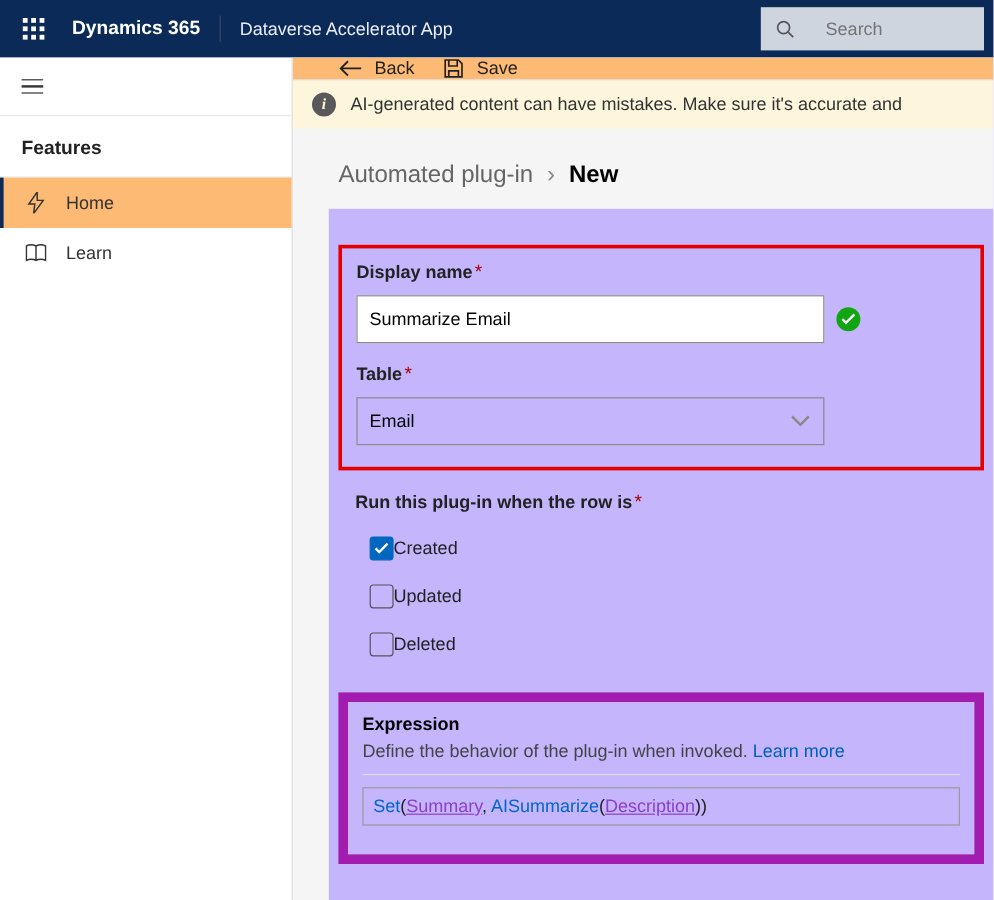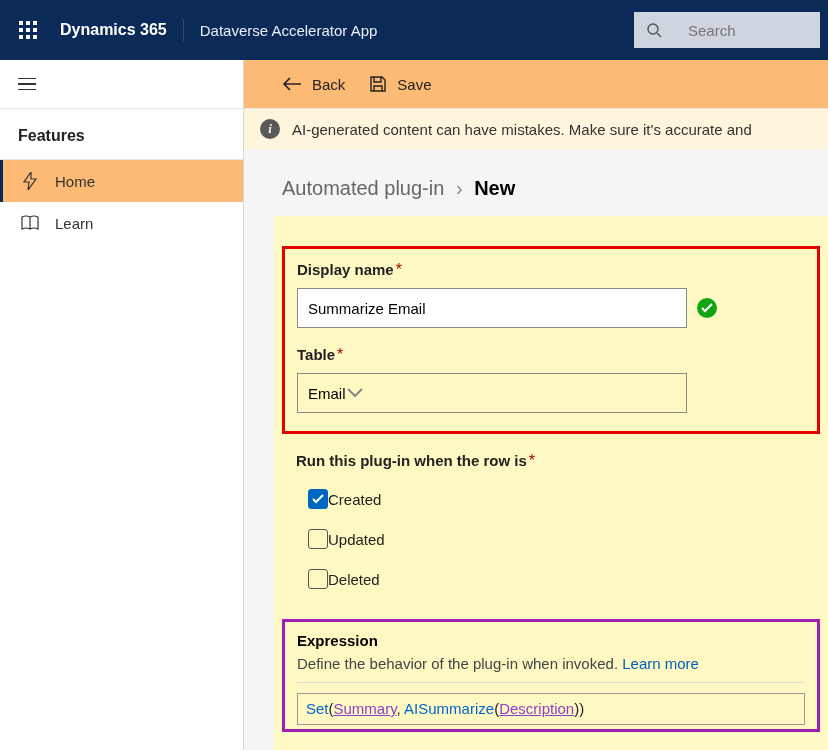--- a/index.html
+++ b/index.html
@@ -1,19 +1,19 @@
 <!DOCTYPE html>
 <html><head>
 <meta charset="utf-8">
 <style>
   * { box-sizing: border-box; margin: 0; padding: 0; font-family: "Segoe UI", Arial, sans-serif; }
   body { width: 828px; height: 750px; overflow: hidden; background: #fff; }
 
   
-  .topbar { height: 60px; background: #0b2a57; color: #fff; display: flex; align-items: center; padding: 0 8px; }
+  .topbar { height: 48px; background: #0b2a57; color: #fff; display: flex; align-items: center; padding: 0 8px; }
   .waffle { width: 40px; height: 40px; display: flex; align-items: center; justify-content: center; cursor: pointer; }
   .waffle-grid { display: grid; grid-template-columns: repeat(3, 4px); grid-template-rows: repeat(3, 4px); gap: 3px; }
   .waffle-grid span { width: 4px; height: 4px; background: #fff; }
   .brand { font-size: 16px; font-weight: 600; margin-left: 12px; }
   .divider { width: 1px; height: 22px; background: #446; margin: 0 16px; }
   .appname { font-size: 15px; color: #eaeef7; }
   .searchwrap { margin-left: auto; height: 36px; background: #cfd5df; display: flex; align-items: center; padding: 0 12px; width: 186px; }
   .searchwrap svg { flex-shrink: 0; }
   .searchwrap input { border: none; background: transparent; font-size: 15px; margin-left: 26px; width: 100%; outline: none; color: #333; }
 
@@ -35,37 +35,37 @@
   .tool-btn { display: flex; align-items: center; gap: 10px; cursor: pointer; font-size: 15px; color: #222; background: none; border: none; }
   .tool-btn svg { flex-shrink: 0; }
 
   .banner { background: #fdf6dd; display: flex; align-items: center; padding: 10px 16px; gap: 12px; font-size: 15px; color: #333; }
   .banner-icon { width: 20px; height: 20px; border-radius: 50%; background: #595959; color:#fdf6dd; display:flex; align-items:center; justify-content:center; font-size:13px; font-weight:bold; font-style: italic; font-family: Georgia, serif; }
 
   .crumb { padding: 28px 38px 16px; font-size: 20px; color: #666; }
   .crumb .sep { margin: 0 6px; color: #888; }
   .crumb .current { font-weight: 600; color: #000000; }
 
-  .card { background: #fef9c3; margin-left: 30px; padding: 30px 8px 30px 8px; }
+  .card { background: #c4b5fd; margin-left: 30px; padding: 30px 8px 30px 8px; }
 
   .highlight-box { border: 3px solid #e40000; padding: 12px 12px 18px; margin-bottom: 18px; }
   .field-label { font-size: 15px; font-weight: 600; color: #222; display: inline-block; margin-bottom: 10px; }
   .req { color: #a80000; margin-left: 2px; }
   .field-row { display: flex; align-items: center; gap: 10px; margin-bottom: 18px; }
   .field-row:last-child { margin-bottom: 0; }
   .text-input { flex: 1; height: 40px; border: 1px solid #8a8a8a; padding: 0 10px; font-size: 15px; outline: none; max-width: 390px; }
-  .select { flex: 1; height: 40px; border: 1px solid #8a8a8a; padding: 0 10px; font-size: 15px; display:flex; align-items:center; justify-content:flex-start; cursor:pointer; max-width: 390px; }
+  .select { flex: 1; height: 40px; border: 1px solid #8a8a8a; padding: 0 10px; font-size: 15px; display:flex; align-items:center; justify-content:space-between; cursor:pointer; max-width: 390px; }
   .check-circle { width:20px; height:20px; border-radius:50%; background:#11a611; display:flex; align-items:center; justify-content:center; }
 
   .run-section { padding-left: 14px; margin-bottom: 20px; }
   .checkbox-row { display:flex; align-items:center; padding: 10px 0 10px 12px; font-size:15px; color:#222; cursor:pointer; }
   .cbox { width:20px; height:20px; border:1.5px solid #555; border-radius:3px; display:flex; align-items:center; justify-content:center; }
   .cbox.checked { background:#0067c0; border-color:#0067c0; }
 
-  .expr-box { border: 3px solid #a21caf; padding: 10px 12px 4px; }
+  .expr-box { border: 8px solid #a21caf; padding: 10px 12px 24px; }
   .expr-title { font-weight:600; font-size:15px; margin-bottom:6px; }
   .expr-desc { font-size:15px; color:#444; margin-bottom:10px; }
   .learn-link { color:#005fb8; cursor:pointer;text-align:right; }
   .code-line { border:1px solid #999; padding:6px 8px; font-family: Consolas, monospace; font-size:15px; white-space: nowrap; overflow:hidden; }
   .code-line .fn { color:#0066cc; }
   .code-line .ref { color:#8f3ec9;text-decoration:underline; }
   .code-line .punct { color:#222; }
   .hr { height:1px; background:#ddd; margin-bottom: 10px; }
 </style>
 </head>

